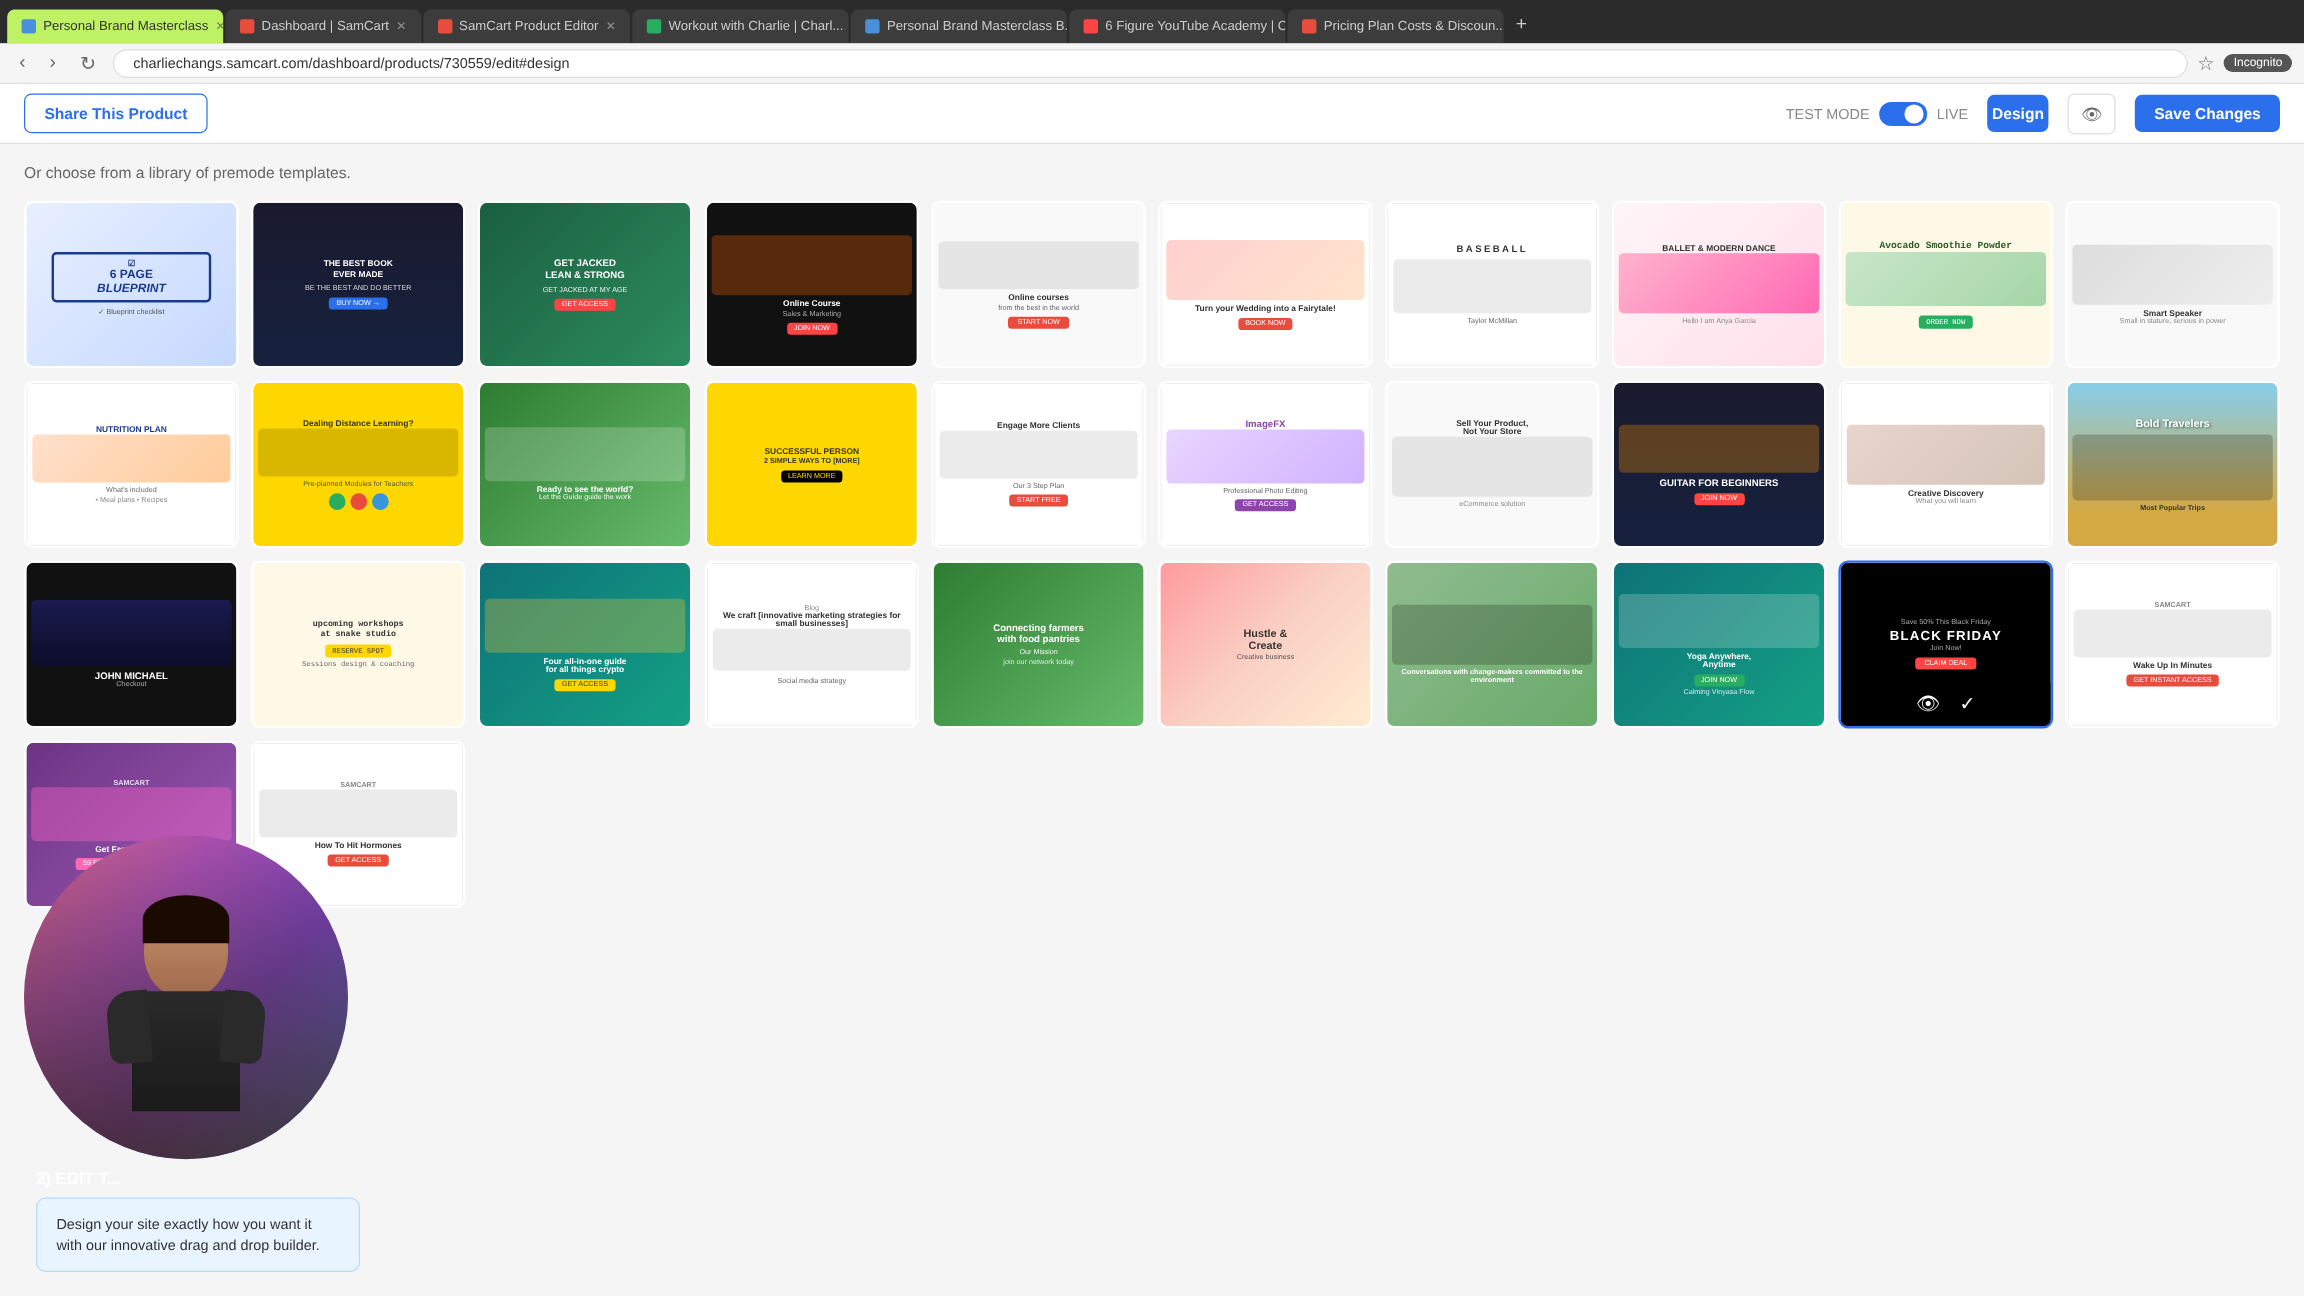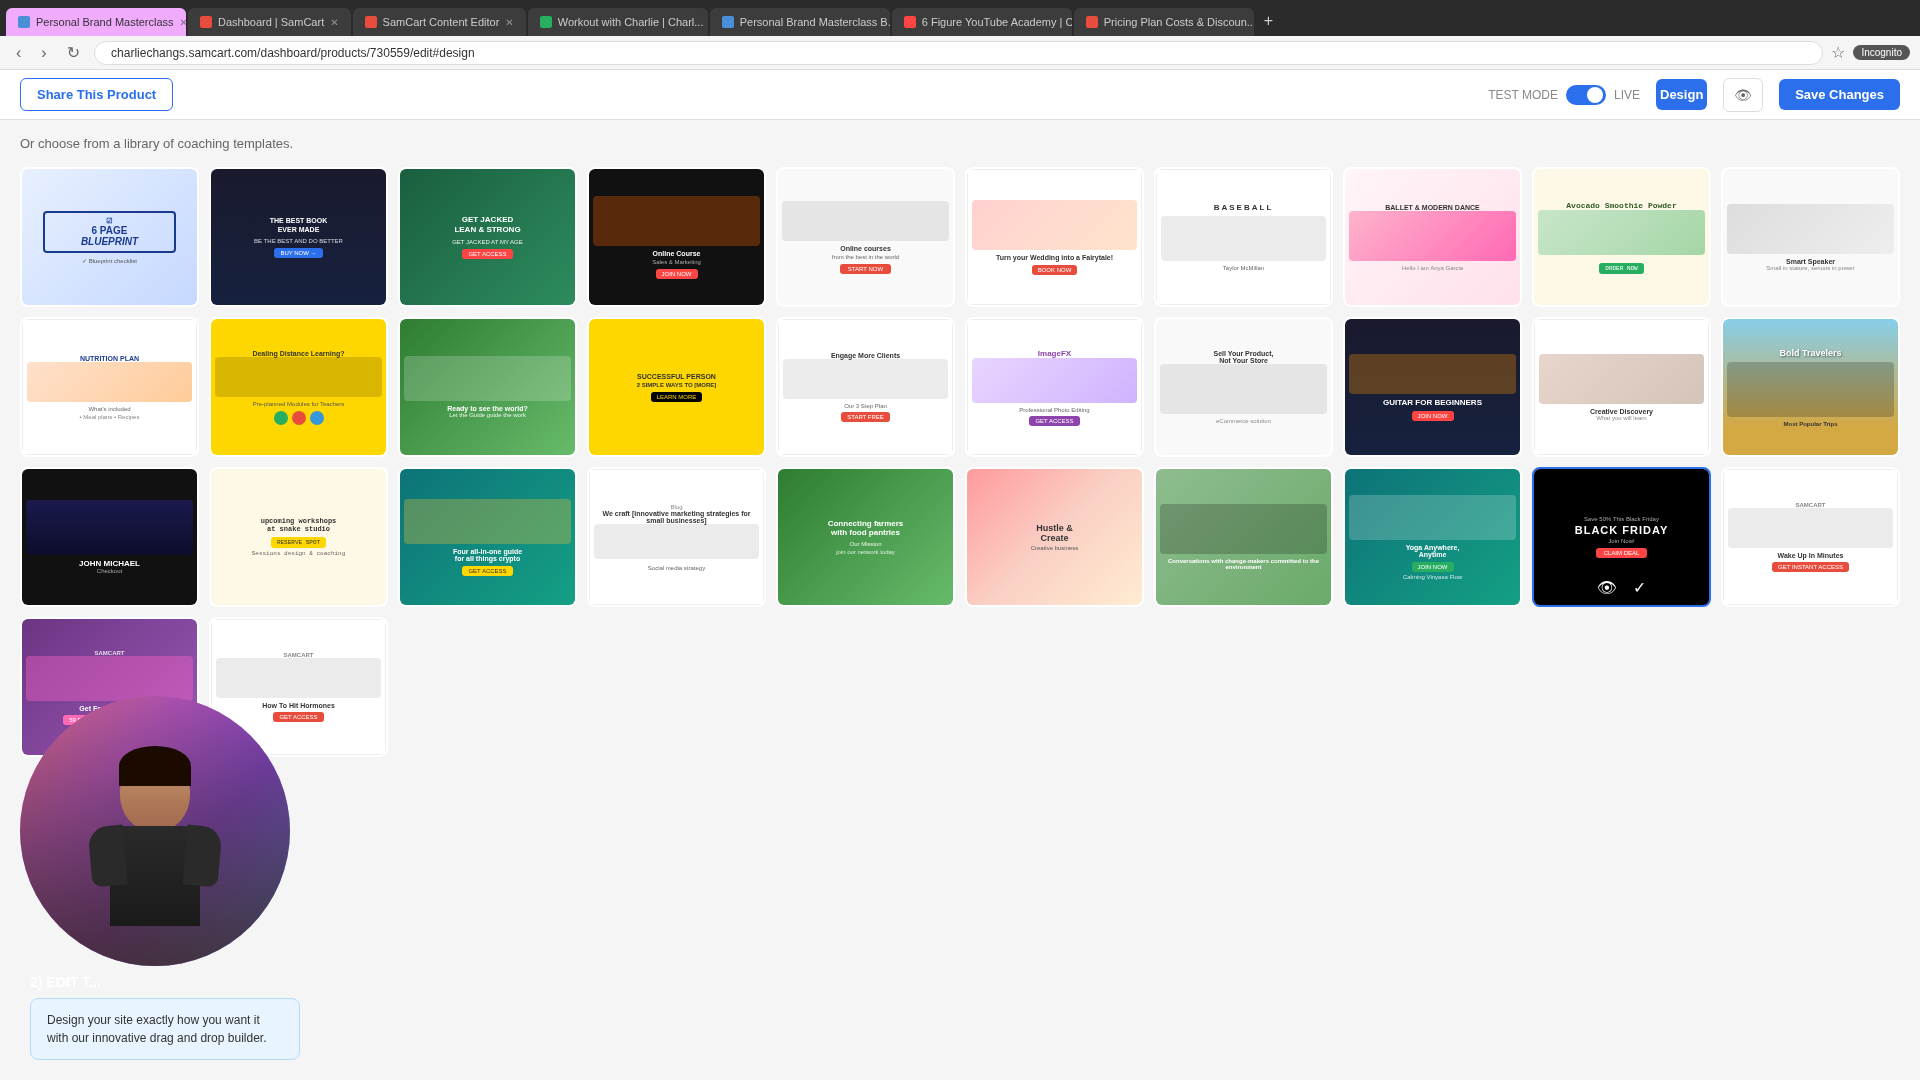--- a/index.html
+++ b/index.html
@@ -2,21 +2,21 @@
 <html><head>
   <meta charset="utf-8">
   <style>
     * { box-sizing: border-box; margin: 0; padding: 0; }
     body { font-family: -apple-system, BlinkMacSystemFont, 'Segoe UI', sans-serif; background: #f5f5f5; width: 1920px; height: 1080px; overflow: hidden; }
 
     
     .browser-chrome { background: #3c3c3c; height: 70px; display: flex; flex-direction: column; }
     .browser-tabs { display: flex; align-items: flex-end; padding: 6px 6px 0 6px; gap: 2px; background: #2b2b2b; height: 36px; }
     .tab { background: #3c3c3c; color: #ccc; font-size: 11px; padding: 4px 12px; border-radius: 6px 6px 0 0; white-space: nowrap; overflow: hidden; text-overflow: ellipsis; max-width: 180px; display: flex; align-items: center; gap: 6px; cursor: pointer; height: 28px; }
-    .tab.active { background: #f0abfc; color: #333; }
+    .tab.active { background: #bef264; color: #333; }
     .tab-close { font-size: 10px; opacity: 0.6; margin-left: auto; }
     .tab-favicon { width: 12px; height: 12px; background: #888; border-radius: 2px; flex-shrink: 0; }
     .new-tab-btn { background: none; border: none; color: #ccc; font-size: 16px; cursor: pointer; padding: 0 8px; align-self: center; }
 
     .browser-bar { background: #f5f5f5; height: 34px; display: flex; align-items: center; padding: 0 10px; gap: 8px; border-bottom: 1px solid #ddd; }
     .browser-nav-btn { background: none; border: none; font-size: 16px; color: #666; cursor: pointer; padding: 2px 6px; }
     .browser-nav-btn:disabled { color: #ccc; }
     .url-bar { flex: 1; background: white; border: 1px solid #ddd; border-radius: 20px; padding: 4px 16px; font-size: 12px; color: #333; }
     .browser-actions { display: flex; align-items: center; gap: 8px; }
     .incognito-badge { background: #555; color: white; font-size: 10px; padding: 2px 8px; border-radius: 12px; }
@@ -88,21 +88,21 @@
       <span>Personal Brand Masterclass</span>
       <span class="tab-close">✕</span>
     </div>
     <div class="tab">
       <div class="tab-favicon" style="background:#e74c3c;"></div>
       <span>Dashboard | SamCart</span>
       <span class="tab-close">✕</span>
     </div>
     <div class="tab">
       <div class="tab-favicon" style="background:#e74c3c;"></div>
-      <span>SamCart Content Editor</span>
+      <span>SamCart Product Editor</span>
       <span class="tab-close">✕</span>
     </div>
     <div class="tab">
       <div class="tab-favicon" style="background:#27ae60;"></div>
       <span>Workout with Charlie | Charl...</span>
 
     </div>
     <div class="tab">
       <div class="tab-favicon" style="background:#4a90d9;"></div>
       <span>Personal Brand Masterclass B...</span>
@@ -141,21 +141,21 @@
       <div class="toggle-knob"></div>
     </div>
     <span>LIVE</span>
   </div>
   <button class="design-btn">Design</button>
   <button class="eye-btn">👁</button>
   <button class="save-btn">Save Changes</button>
 </div>
 
 <div class="main-content">
-  <p class="subtitle">Or choose from a library of coaching templates.</p>
+  <p class="subtitle">Or choose from a library of premode templates.</p>
 
   <div class="template-grid">
 
     <div class="template-card">
       <div class="tpl tpl-blue">
         <div style="font-size:11px; font-weight:900; color:#1a3a8f; border:2px solid #1a3a8f; padding:4px; width:80%; text-align:center; border-radius:4px;">
           <div style="font-size:7px;">☑</div>
           <div style="font-weight:900; font-size:10px;">6 PAGE</div>
           <div style="font-weight:900; font-size:10px;font-style:italic;">BLUEPRINT</div>
         </div>

